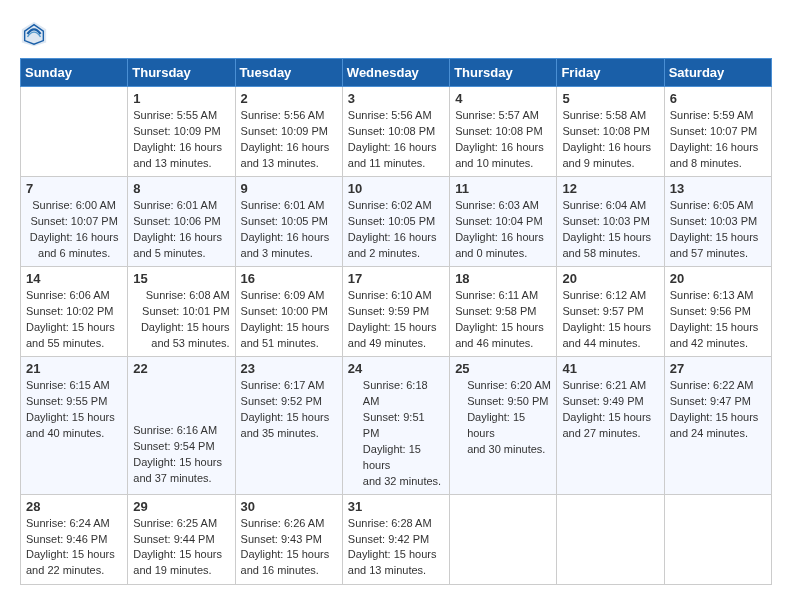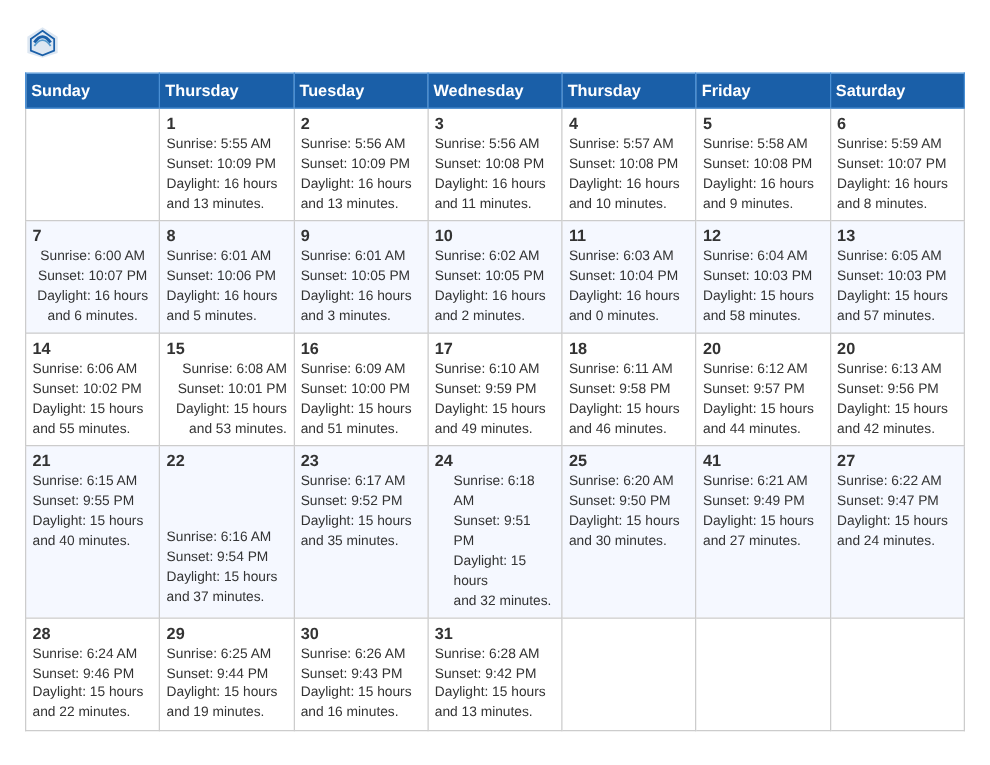--- a/index.html
+++ b/index.html
@@ -293,21 +293,21 @@
         </td>
         <td>
           <span class="day-num">24</span>
           <div class="day-info" style="white-space: pre-line; margin-left: 15px;">Sunrise: 6:18 AM
 Sunset: 9:51 PM
 Daylight: 15 hours
 and 32 minutes.</div>
         </td>
         <td>
           <span class="day-num">25</span>
-          <div class="day-info" style="white-space: pre-line;">Sunrise: 6:20 AM
+          <div class="day-info" style="white-space: pre-line; margin-left: 12px;">Sunrise: 6:20 AM
 Sunset: 9:50 PM
 Daylight: 15 hours
 and 30 minutes.</div>
         </td>
         <td>
           <span class="day-num">41</span>
           <div class="day-info" style="white-space: pre-line;">Sunrise: 6:21 AM
 Sunset: 9:49 PM
 Daylight: 15 hours
 and 27 minutes.</div>

